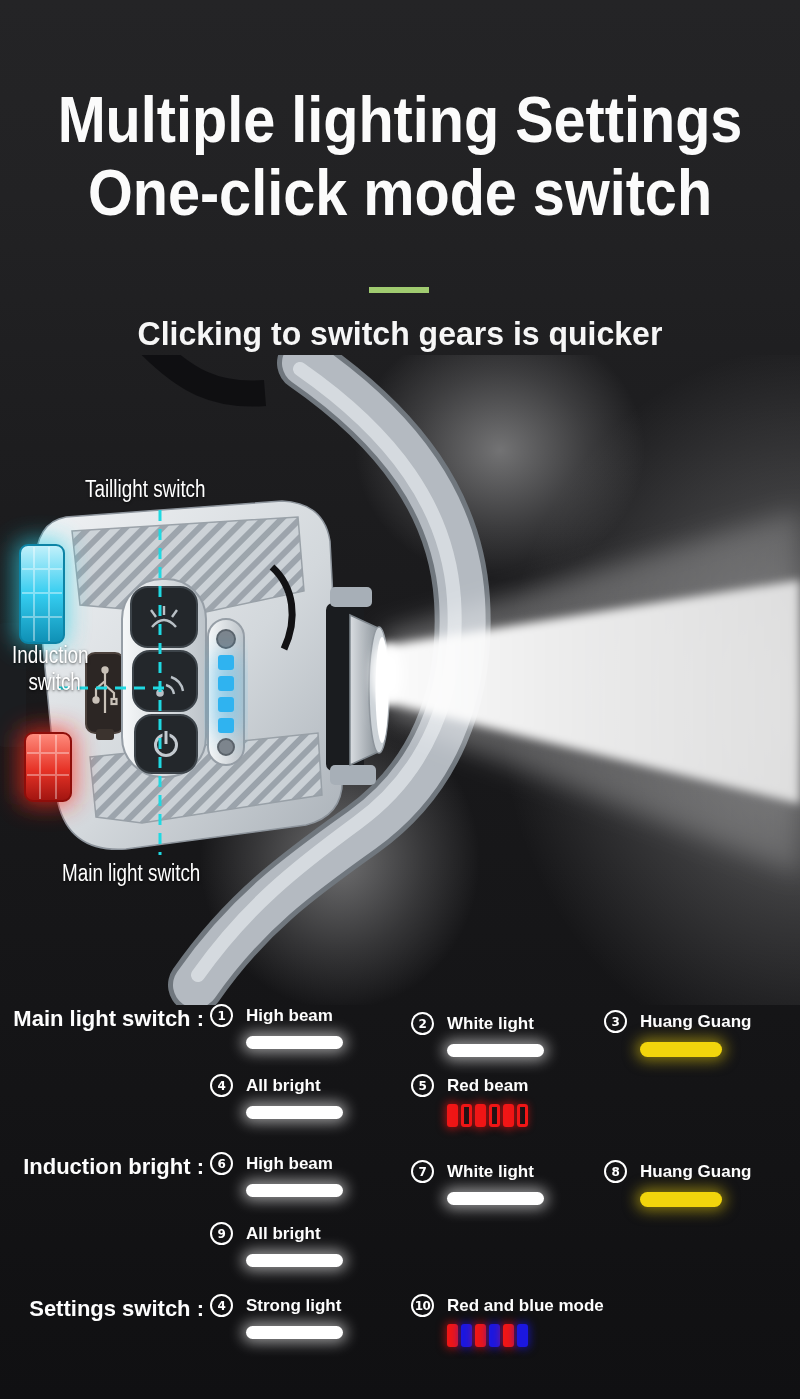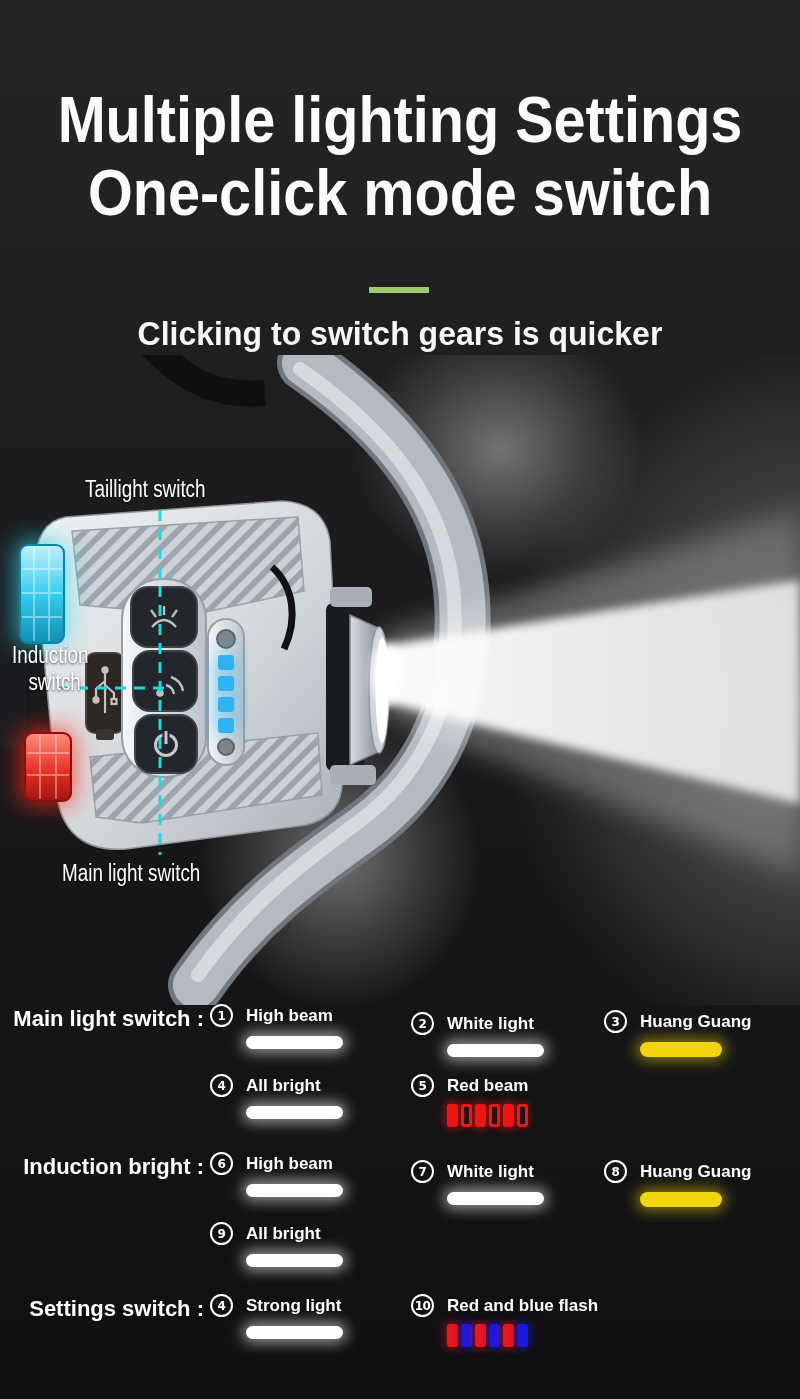--- a/index.html
+++ b/index.html
@@ -315,21 +315,21 @@
       <div class="mode-head">
         <span class="circ">4</span>
         <span class="mode-label">Strong light</span>
       </div>
       <div class="bar white"></div>
     </div>
 
     <div class="mode-item" style="left:411px;top:1294px">
       <div class="mode-head">
         <span class="circ">10</span>
-        <span class="mode-label">Red and blue flash</span>
+        <span class="mode-label">Red and blue mode</span>
       </div>
       <div class="segs">
           <span class="seg red"></span>
           <span class="seg blue"></span>
           <span class="seg red"></span>
           <span class="seg blue"></span>
           <span class="seg red"></span>
           <span class="seg blue"></span>
         </div>
     </div>

